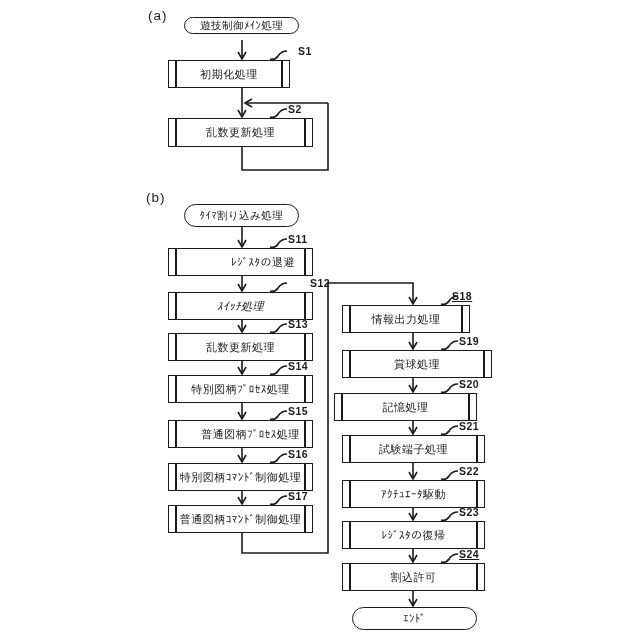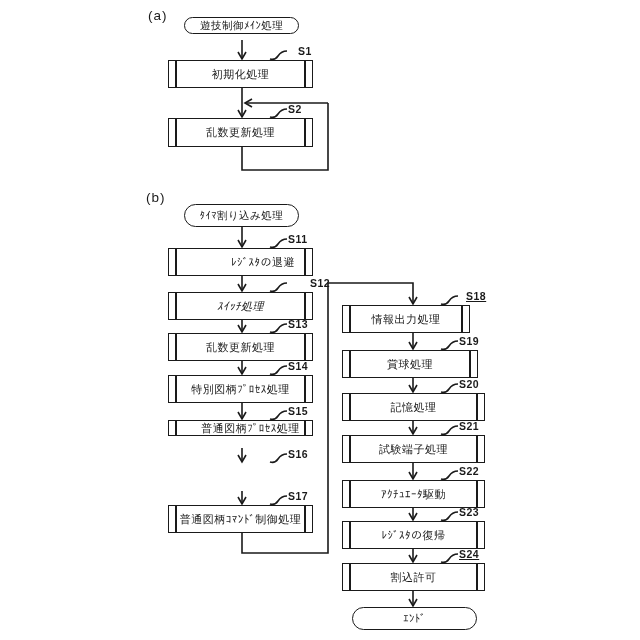--- a/index.html
+++ b/index.html
@@ -88,56 +88,57 @@
     <path d="M 441 392 c 3 1 6 0 8 -3 c 2 -3 5 -5 9 -5"></path>
     <path d="M 441 434 c 3 1 6 0 8 -3 c 2 -3 5 -5 9 -5"></path>
     <path d="M 441 479 c 3 1 6 0 8 -3 c 2 -3 5 -5 9 -5"></path>
     <path d="M 441 520 c 3 1 6 0 8 -3 c 2 -3 5 -5 9 -5"></path>
     <path d="M 441 562 c 3 1 6 0 8 -3 c 2 -3 5 -5 9 -5"></path>
   </svg>
 
   <div class="figlabel" style="left:148px;top:8px;">(a)</div>
   <div class="term" style="left:184px;top:17px;width:115px;height:17px;">遊技制御ﾒｲﾝ処理</div>
 
-  <div class="proc" style="left:168px;top:60px;width:145px;height:28px;">初期化処理</div>
+  <div class="proc" style="left:168px;top:60px;width:122px;height:28px;">初期化処理</div>
   <div class="slabel" style="left:298px;top:45px;">S1</div>
 
   <div class="proc" style="left:168px;top:118px;width:145px;height:29px;">乱数更新処理</div>
   <div class="slabel" style="left:288px;top:103px;">S2</div>
 
   <div class="figlabel" style="left:146px;top:190px;">(b)</div>
   <div class="term" style="left:184px;top:204px;width:115px;height:23px;">ﾀｲﾏ割り込み処理</div>
 
   <div class="proc" style="left:168px;top:248px;width:145px;height:28px;padding-left:45px;">ﾚｼﾞｽﾀの退避</div>
   <div class="slabel" style="left:288px;top:233px;">S11</div>
 
   <div class="proc" style="left:168px;top:292px;width:145px;height:28px;font-style:italic;">ｽｲｯﾁ処理</div>
   <div class="slabel" style="left:288px;top:277px;margin-left:22px;">S12</div>
 
   <div class="proc" style="left:168px;top:333px;width:145px;height:28px;">乱数更新処理</div>
   <div class="slabel" style="left:288px;top:318px;">S13</div>
 
   <div class="proc" style="left:168px;top:375px;width:145px;height:28px;">特別図柄ﾌﾟﾛｾｽ処理</div>
   <div class="slabel" style="left:288px;top:360px;">S14</div>
 
-  <div class="proc" style="left:168px;top:420px;width:145px;height:16px;padding-left:20px;">普通図柄ﾌﾟﾛｾｽ処理</div>
+  <div class="proc" style="left:168px;top:420px;width:145px;height:28px;padding-left:20px;">普通図柄ﾌﾟﾛｾｽ処理</div>
   <div class="slabel" style="left:288px;top:405px;">S15</div>
 
+  <div class="proc" style="left:168px;top:463px;width:145px;height:28px;">特別図柄ｺﾏﾝﾄﾞ制御処理</div>
   <div class="slabel" style="left:288px;top:448px;">S16</div>
 
   <div class="proc" style="left:168px;top:505px;width:145px;height:28px;">普通図柄ｺﾏﾝﾄﾞ制御処理</div>
   <div class="slabel" style="left:288px;top:490px;">S17</div>
 
   <div class="proc" style="left:342px;top:305px;width:128px;height:28px;">情報出力処理</div>
-  <div class="slabel" style="left:466px;top:290px;text-decoration:underline;">S18</div>
+  <div class="slabel" style="left:452px;top:290px;text-decoration:underline;">S18</div>
 
-  <div class="proc" style="left:342px;top:350px;width:136px;height:28px;">賞球処理</div>
+  <div class="proc" style="left:342px;top:350px;width:150px;height:28px;">賞球処理</div>
   <div class="slabel" style="left:459px;top:335px;">S19</div>
 
-  <div class="proc" style="left:342px;top:393px;width:143px;height:28px;">記憶処理</div>
+  <div class="proc" style="left:334px;top:393px;width:143px;height:28px;">記憶処理</div>
   <div class="slabel" style="left:459px;top:378px;">S20</div>
 
   <div class="proc" style="left:342px;top:435px;width:143px;height:28px;">試験端子処理</div>
   <div class="slabel" style="left:459px;top:420px;">S21</div>
 
   <div class="proc" style="left:342px;top:480px;width:143px;height:28px;">ｱｸﾁｭｴｰﾀ駆動</div>
   <div class="slabel" style="left:459px;top:465px;">S22</div>
 
   <div class="proc" style="left:342px;top:521px;width:143px;height:28px;">ﾚｼﾞｽﾀの復帰</div>
   <div class="slabel" style="left:459px;top:506px;">S23</div>

